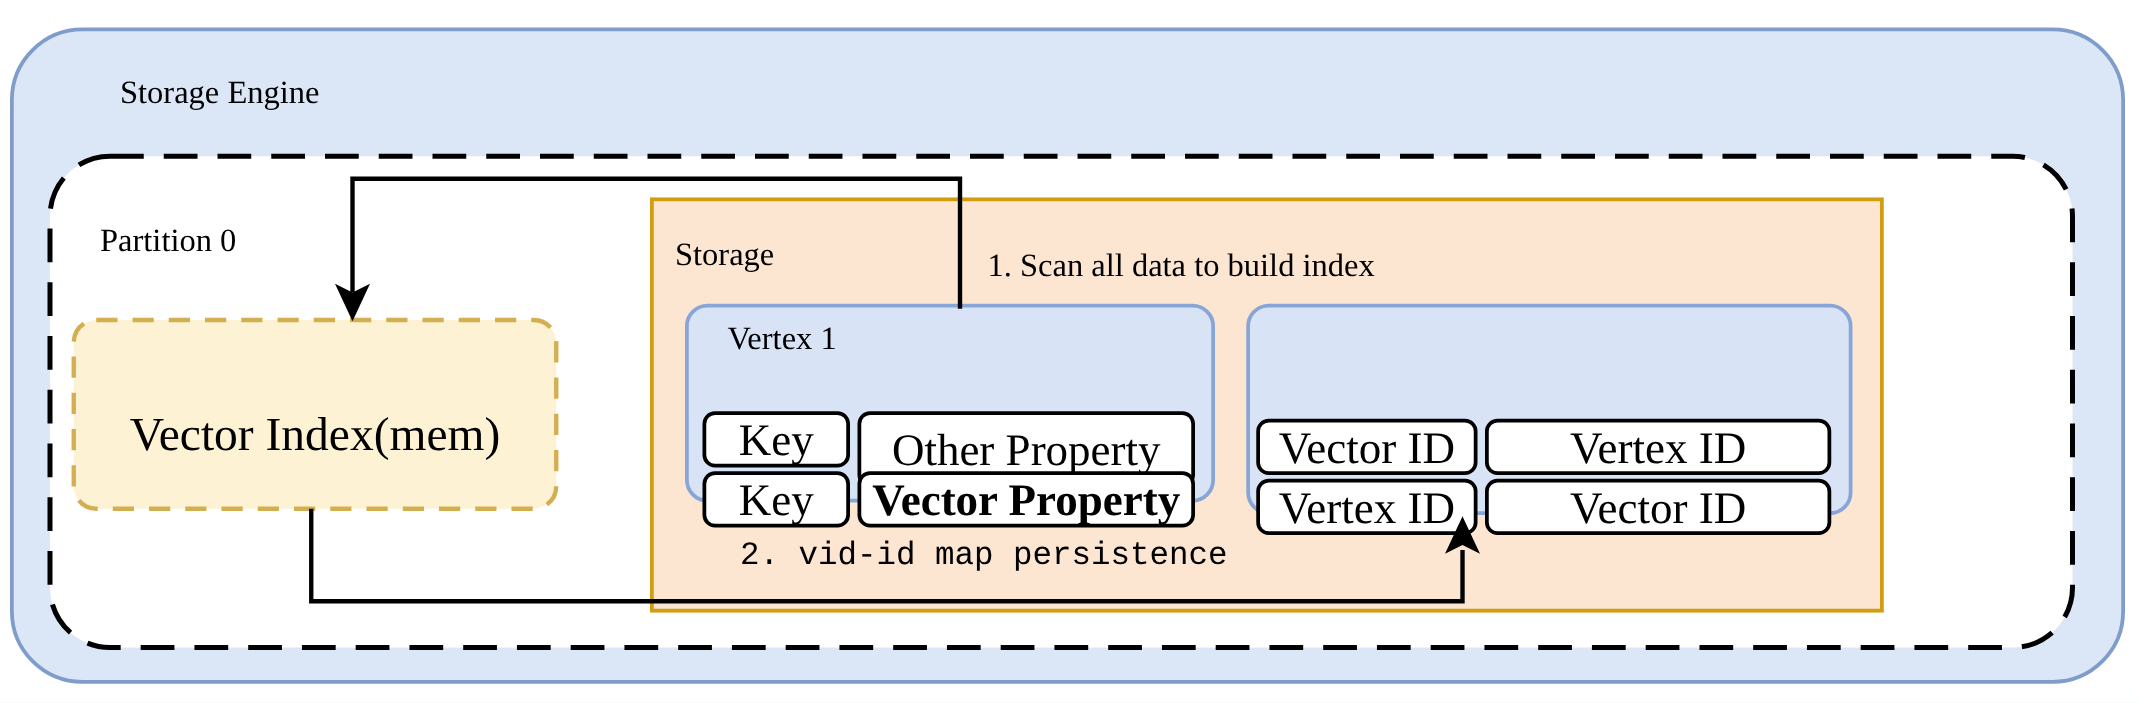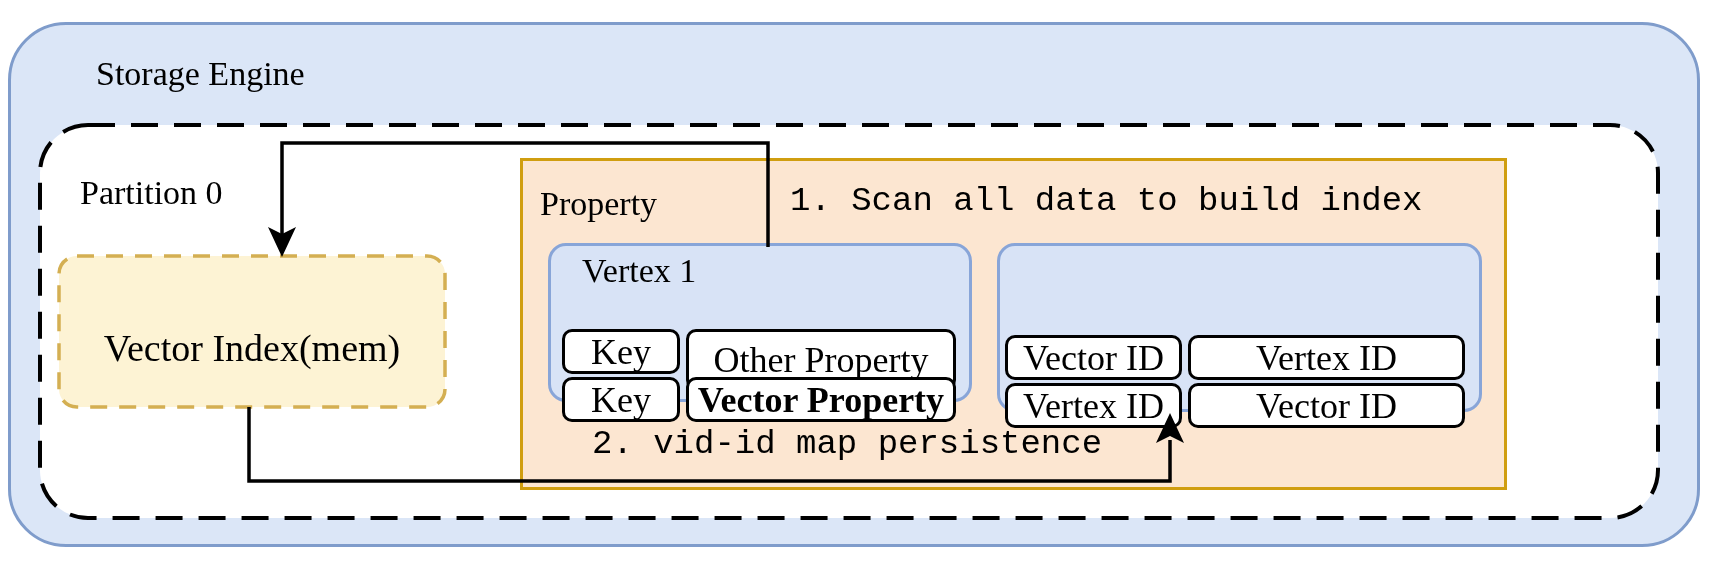--- a/index.html
+++ b/index.html
@@ -56,25 +56,25 @@
   .i-r1-val{left:1188px;top:303px;width:277px;height:45px;}
   .i-r2-key{left:1005px;top:351px;width:177px;height:45px;}
   .i-r2-val{left:1188px;top:351px;width:277px;height:45px;}
   
   .vector-box-label{
     left:59px;top:256px;width:386px;height:183px;z-index:3;
     display:flex;align-items:center;justify-content:center;
     font-size:38px;white-space:nowrap;
   }
   
-  .lbl{z-index:6;font-size:34px;line-height:42px;white-space:nowrap;}
+  .lbl{z-index:6;font-size:26px;line-height:42px;white-space:nowrap;}
   .lbl-storage{left:96px;top:53px;}
   .lbl-partition{left:80px;top:172px;}
   .lbl-rocksdb{left:540px;top:183px;}
-  .lbl-scan{left:790px;top:180px;font-family:Liberation Mono, monospace;}
+  .lbl-scan{left:790px;top:192px;}
   .lbl-vertex{left:582px;top:250px;text-align:right;}
   .lbl-idvid{left:1030px;top:252px;}
   .lbl-persist{left:592px;top:423px;font-family:Liberation Mono, monospace;}
   
   .svg-over{left:0;top:0;width:1711px;height:562px;z-index:5;pointer-events:none;}
   .partition-rect{fill:var(--partition-fill);stroke:var(--partition-border);stroke-width:4;stroke-dasharray:27 16;}
   .vector-rect{fill:var(--vector-fill);stroke:var(--vector-border);stroke-width:3.5;stroke-dasharray:17 12;}
   .arrow-line{fill:none;stroke:var(--arrow);stroke-width:3.5;}
   .arrow-head{fill:var(--arrow);stroke:none;}
 </style>
@@ -101,21 +101,21 @@
   <div class="abs table-box idvid-box"></div>
   <div class="abs cell i-r1-key">Vector ID</div>
   <div class="abs cell i-r1-val">Vertex ID</div>
   <div class="abs cell i-r2-key">Vertex ID</div>
   <div class="abs cell i-r2-val">Vector ID</div>
 
   <div class="abs vector-box-label">Vector Index(mem)</div>
 
   <div class="abs lbl lbl-storage">Storage Engine</div>
   <div class="abs lbl lbl-partition">Partition 0</div>
-  <div class="abs lbl lbl-rocksdb">Property</div>
+  <div class="abs lbl lbl-rocksdb">Storage</div>
   <div class="abs lbl lbl-scan">1. Scan all data to build index</div>
   <div class="abs lbl lbl-vertex">Vertex 1</div>
   <div class="abs lbl lbl-persist">2. vid-id map persistence</div>
 
   <svg class="abs svg-over" viewBox="0 0 1711 562">
     <g>
       <path class="arrow-line" d="M768,247 L768,143 L282,143 L282,234"></path>
       <polygon class="arrow-head" points="282,257 268,227 282,234 296,227"></polygon>
     </g>
     <g>

